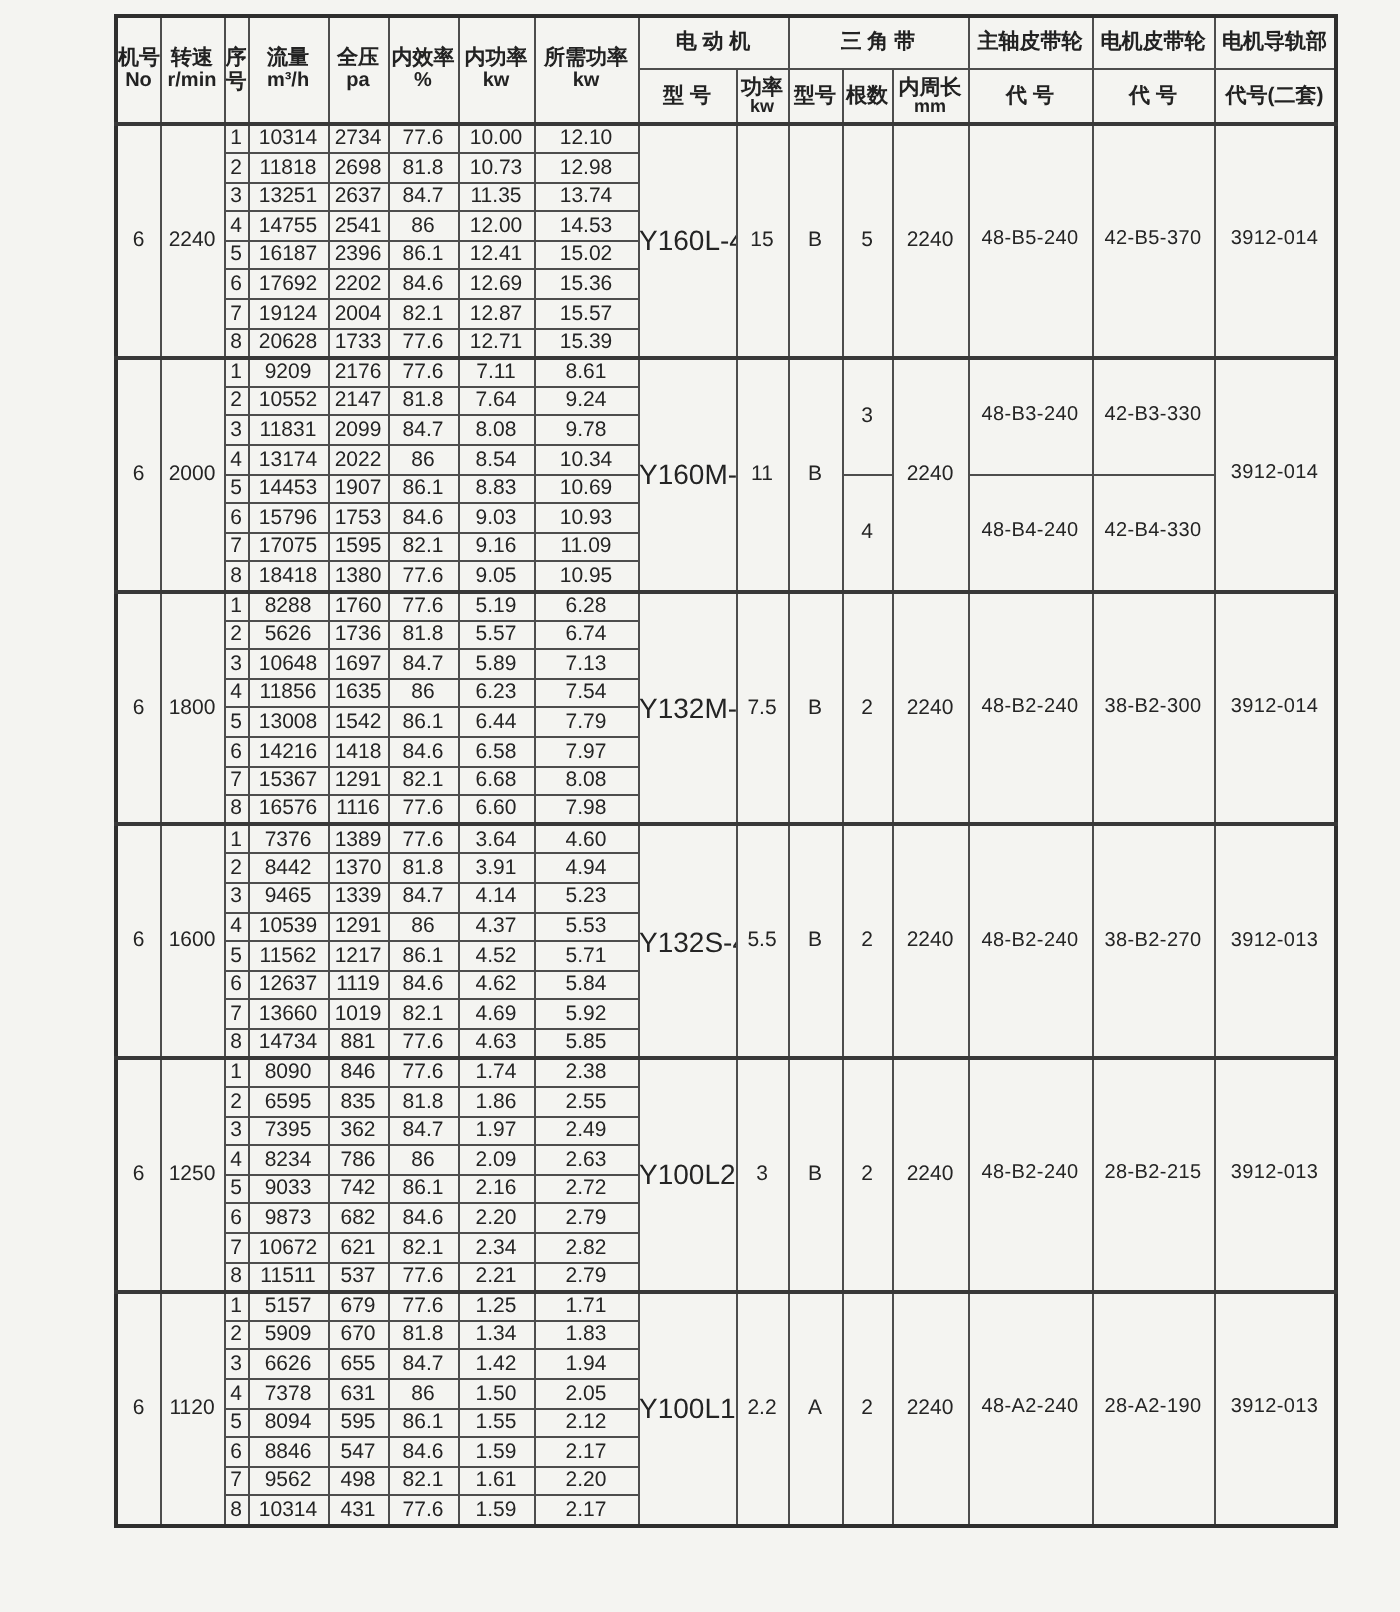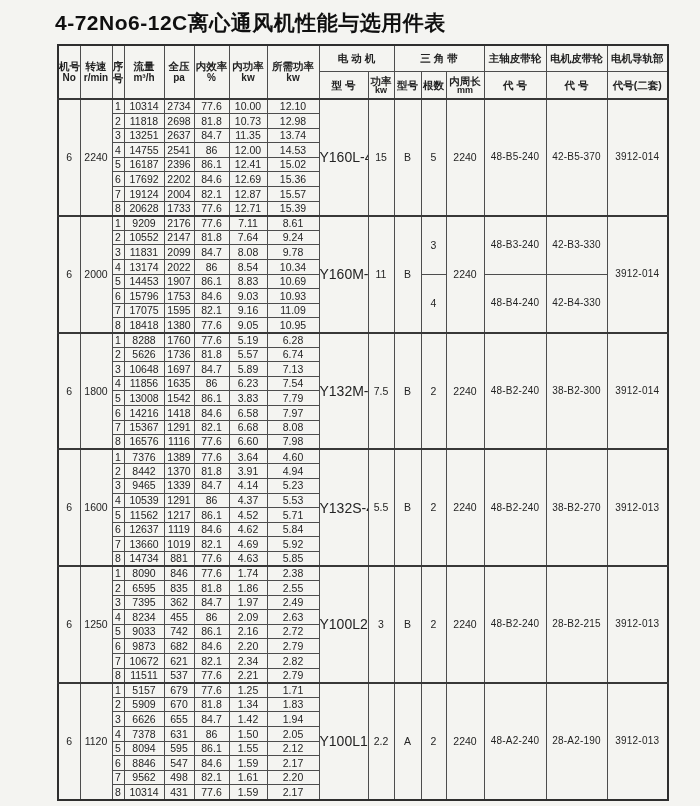--- a/index.html
+++ b/index.html
@@ -61,21 +61,20 @@
     line-height: 1;
   }
   .fan-table tbody tr.block-first td { border-top: 2px solid #383838; }
   .fan-table td.c-model { font-size: 14px; }
   .fan-table td.c-code { font-size: 10px; letter-spacing: 0.2px; }
 </style>
 </head>
 <body>
 
 <div class="page">
-  <h1 class="title">4-72No6-12C离心通风机性能与选用件表</h1>
 
   <table class="fan-table">
     <colgroup>
       <col style="width:22px">
         <col style="width:32px">
         <col style="width:12px">
       <col style="width:40px">
         <col style="width:30px">
         <col style="width:35px">
       <col style="width:38px">
@@ -338,21 +337,21 @@
           <td>1635</td>
           <td>86</td>
           <td>6.23</td>
           <td>7.54</td>
         </tr>
         <tr>
           <td>5</td>
           <td>13008</td>
           <td>1542</td>
           <td>86.1</td>
-          <td>3.83</td>
+          <td>6.44</td>
           <td>7.79</td>
         </tr>
         <tr>
           <td>6</td>
           <td>14216</td>
           <td>1418</td>
           <td>84.6</td>
           <td>6.58</td>
           <td>7.97</td>
         </tr>
@@ -476,21 +475,21 @@
           <td>3</td>
           <td>7395</td>
           <td>362</td>
           <td>84.7</td>
           <td>1.97</td>
           <td>2.49</td>
         </tr>
         <tr>
           <td>4</td>
           <td>8234</td>
-          <td>455</td>
+          <td>786</td>
           <td>86</td>
           <td>2.09</td>
           <td>2.63</td>
         </tr>
         <tr>
           <td>5</td>
           <td>9033</td>
           <td>742</td>
           <td>86.1</td>
           <td>2.16</td>

